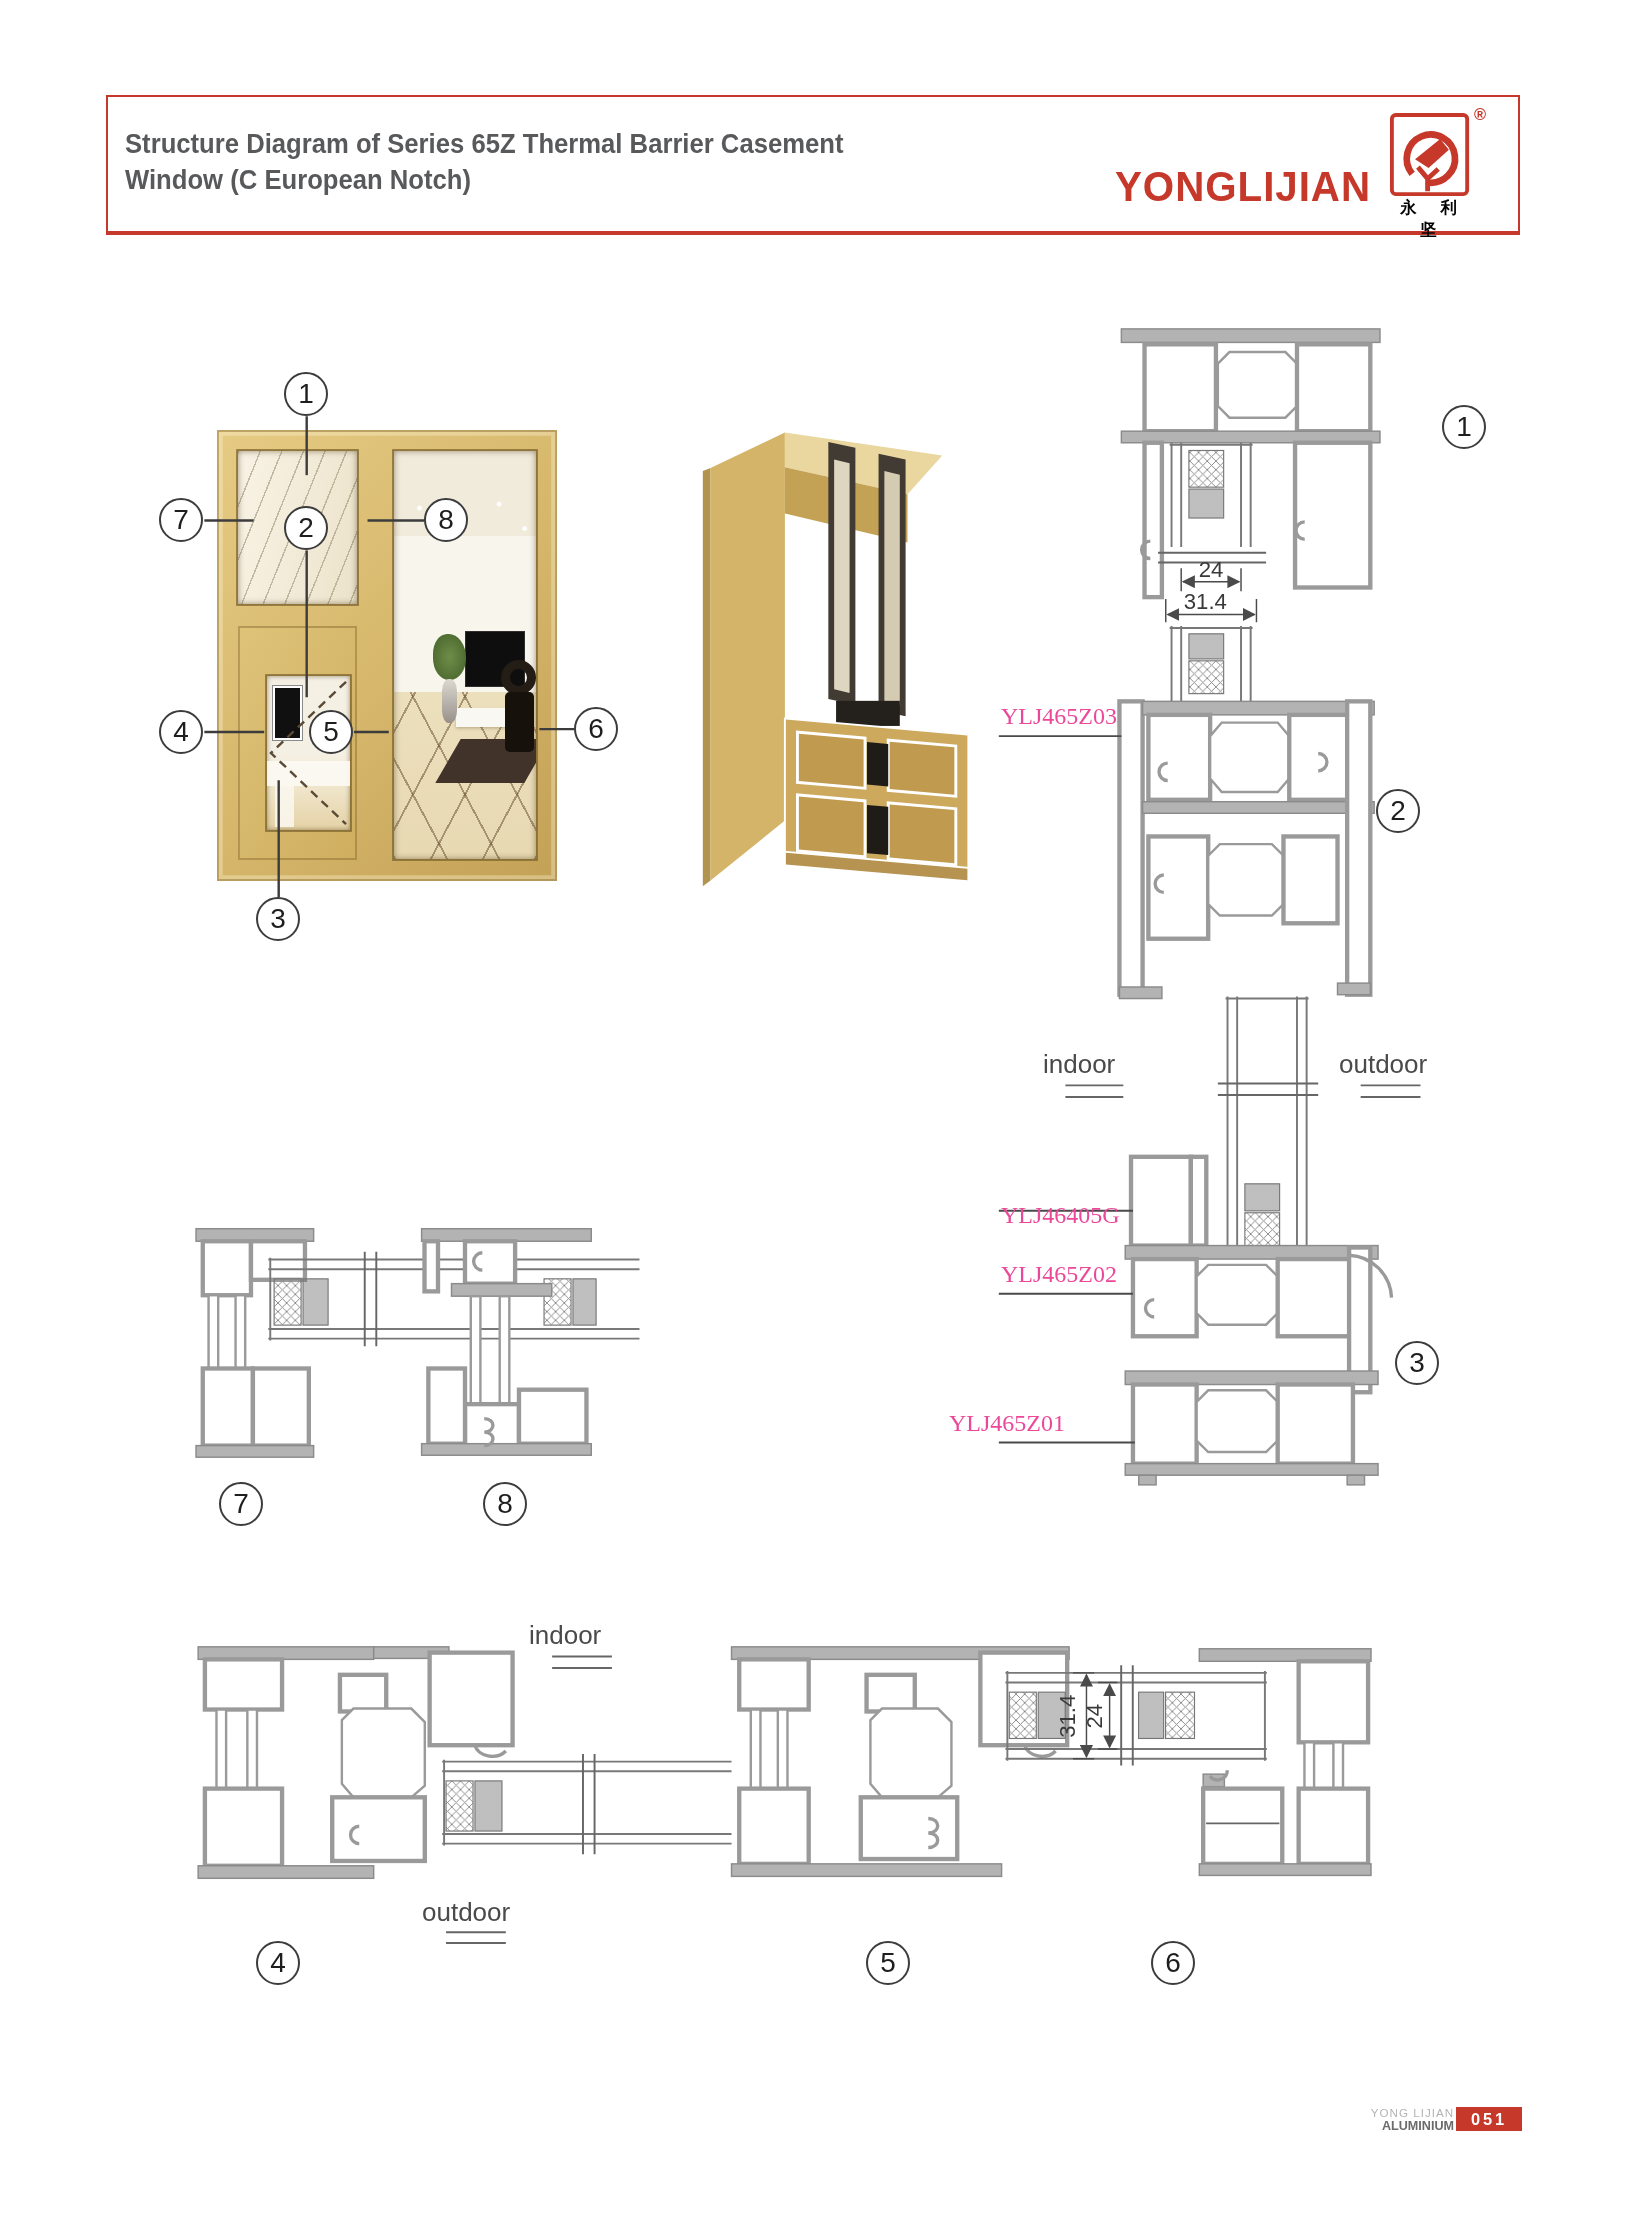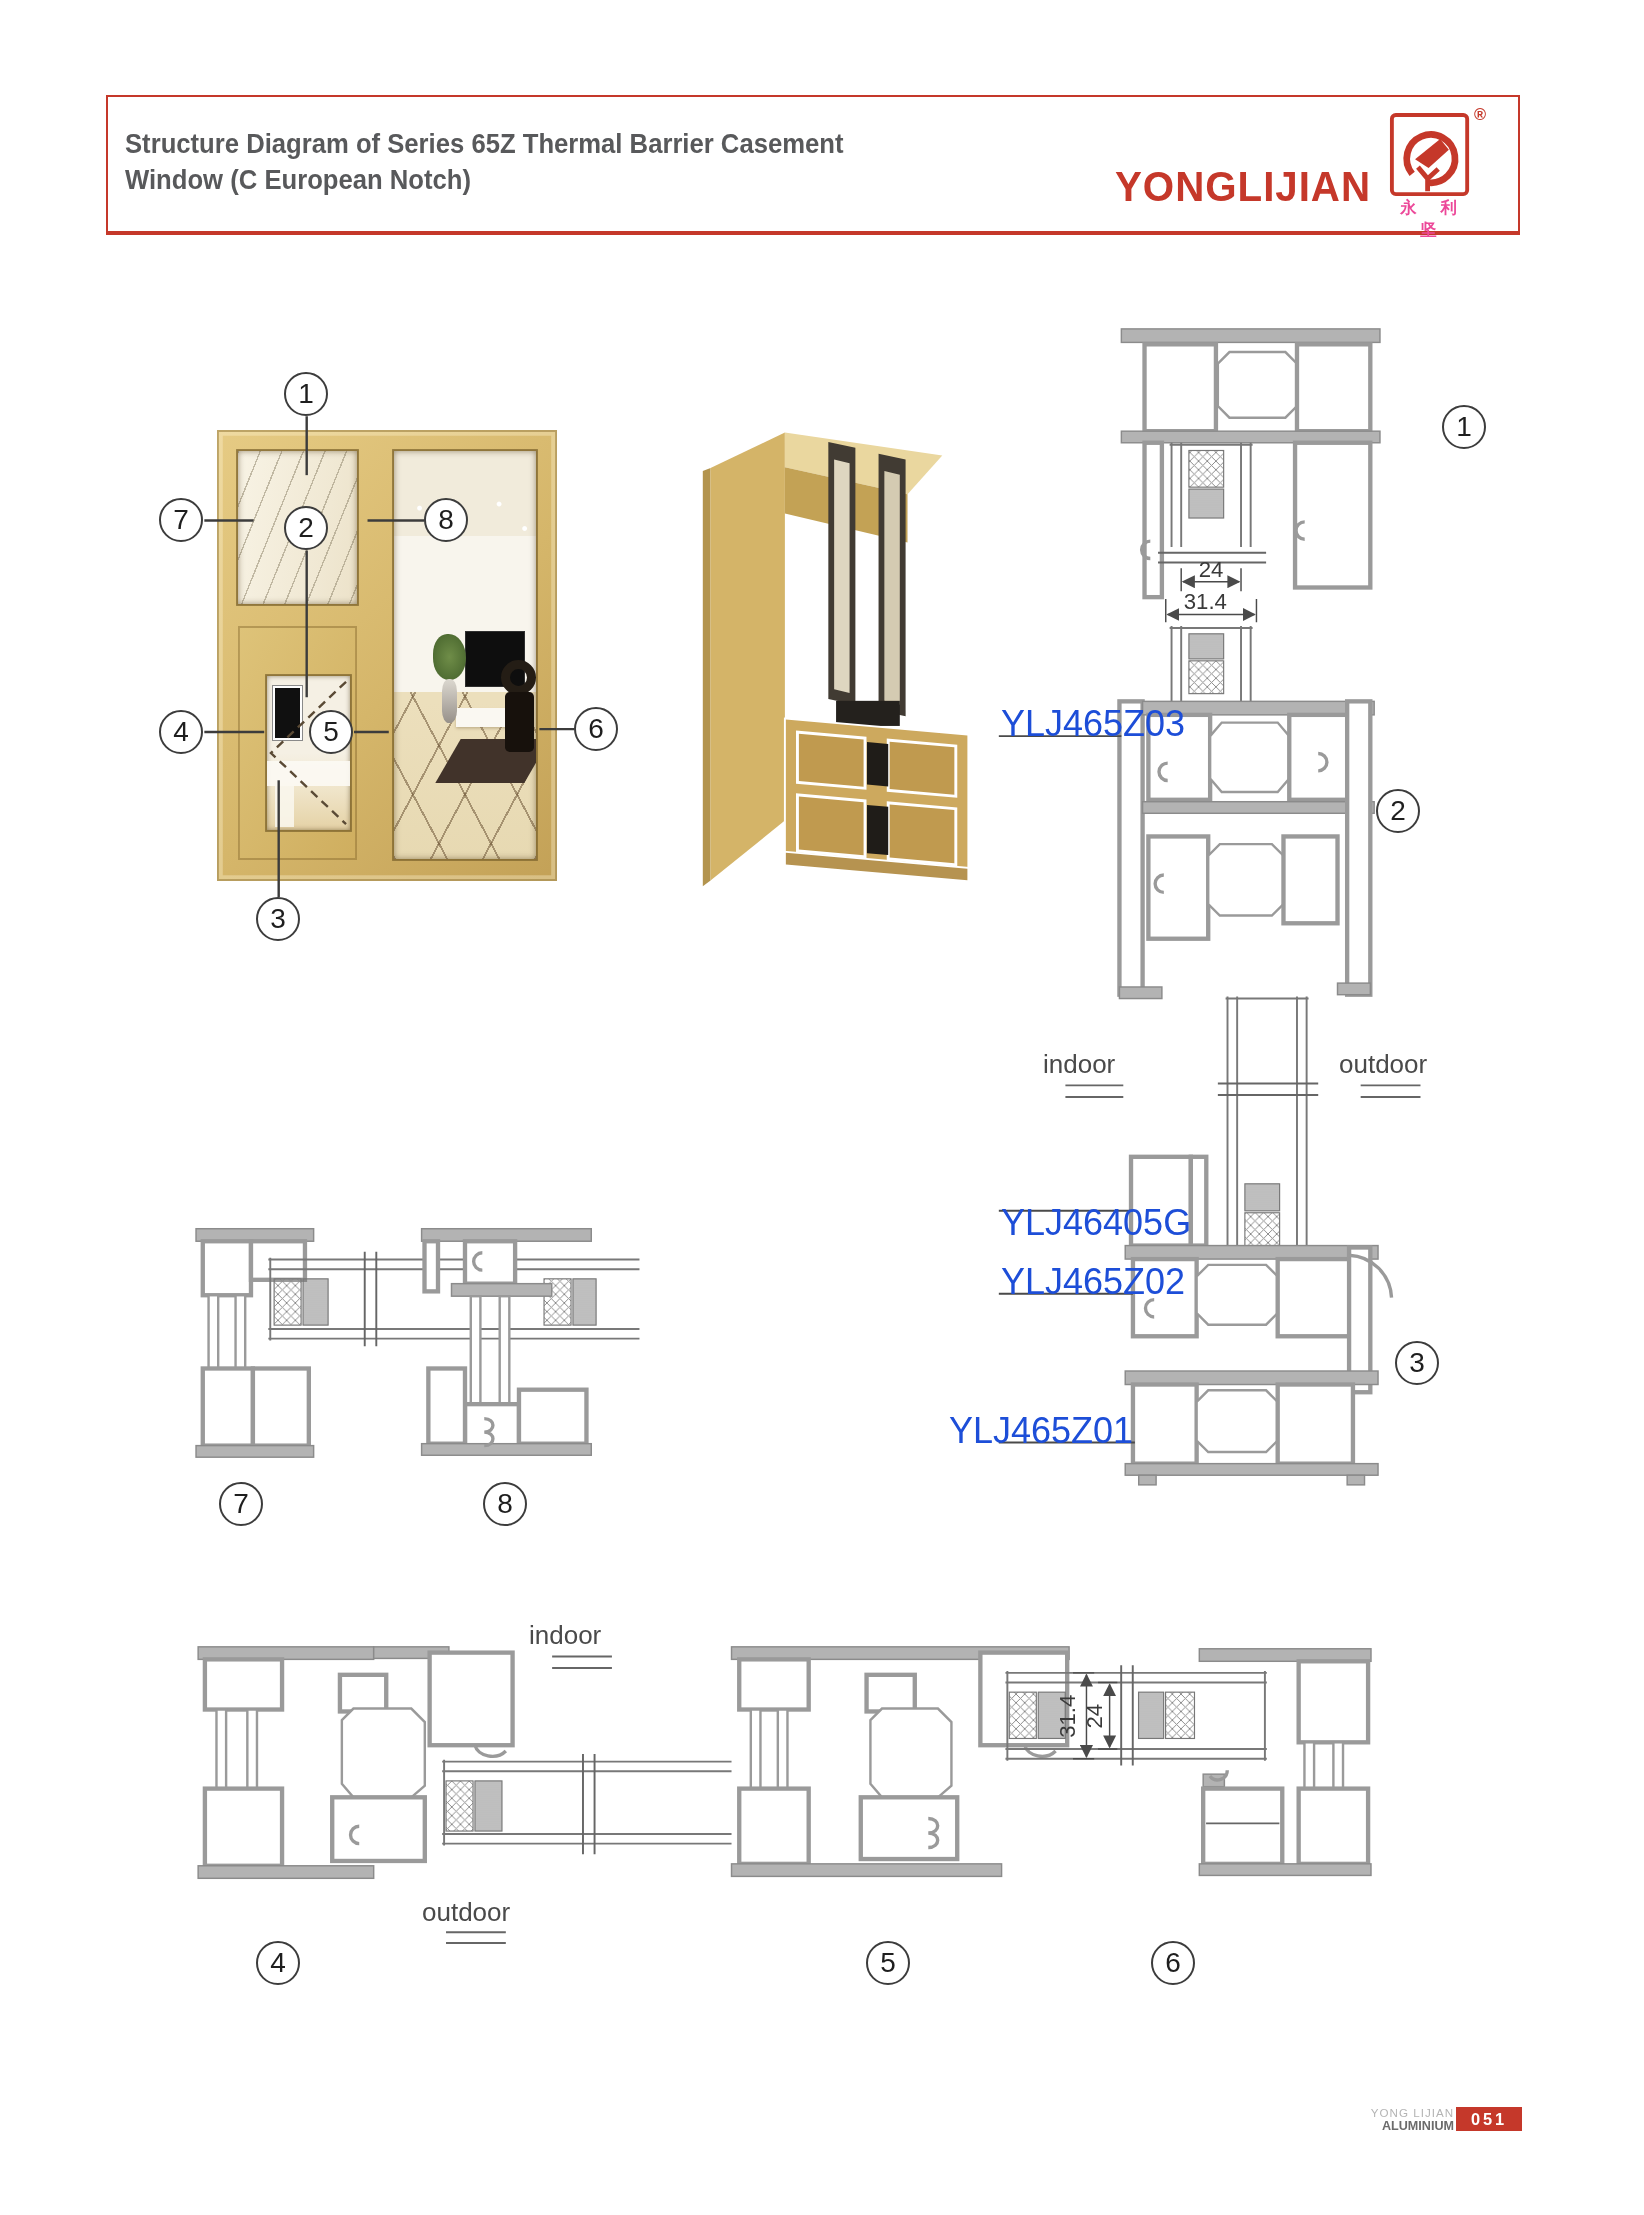--- a/index.html
+++ b/index.html
@@ -9,21 +9,21 @@
   
   .header-box{position:absolute;left:106px;top:95px;width:1414px;height:140px;
               border:2.9px solid #c5382a;border-bottom-width:4.8px;box-sizing:border-box;background:#fff;}
   .title{position:absolute;left:17.4px;top:29px;font-size:27px;font-weight:bold;color:#58595b;
          line-height:36px;transform:scaleX(.95);transform-origin:left top;white-space:nowrap;}
   .brand-name{position:absolute;left:1007px;top:66px;font-size:42px;font-weight:800;color:#c5382a;
               letter-spacing:1px;transform:scaleX(.96);transform-origin:left top;}
   .logo-mark{position:absolute;left:1281px;top:15.4px;}
   .brand-reg{position:absolute;left:1366px;top:7.7px;font-size:16.4px;color:#c5382a;font-weight:bold;}
   .brand-cn{position:absolute;left:1276px;top:100px;width:89px;text-align:center;font-size:16.4px;
-            font-weight:bold;color:#ec4899;letter-spacing:9.7px;padding-left:9.7px;box-sizing:border-box;}
+            font-weight:bold;color:#000000;letter-spacing:9.7px;padding-left:9.7px;box-sizing:border-box;}
 
   
   .circ{position:absolute;width:44px;height:44px;border:2.9px solid #3c3c3c;border-radius:50%;
         background:#fff;box-sizing:border-box;display:flex;align-items:center;justify-content:center;
         font-size:28px;color:#1e1e1e;z-index:6;}
 
   
   .photo{position:absolute;left:217px;top:430px;width:340px;height:451px;
          background:linear-gradient(135deg,#e6cb84,#d5b66a 55%,#c3a157);
          box-shadow:inset 0 0 0 1.9px rgba(150,120,55,.55), inset 0 0 0 5.8px rgba(255,245,215,.35);z-index:1;}
@@ -56,21 +56,21 @@
   .case-glass{position:absolute;left:29px;top:50px;width:83px;height:154px;
       background:linear-gradient(#f5f0e4 0 50%,#efe4c8 75%,#e5d2a6);
       box-shadow:inset 0 0 5.8px rgba(80,60,25,.55),0 0 0 1.9px rgba(125,100,45,.8);overflow:hidden;}
   .pic-frame{position:absolute;left:5.8px;top:9.7px;width:29px;height:54px;background:#101010;border:2.9px solid #fdfdfd;
       outline:1px solid #8a8a8a;box-sizing:border-box;}
   .din-table{position:absolute;left:0px;top:85px;width:83px;height:25px;background:rgba(252,250,244,.9);}
   .din-chair{position:absolute;left:7.7px;top:110px;width:19.3px;height:41px;background:rgba(250,248,240,.85);}
   .dash-overlay{position:absolute;left:0;top:0;}
 
   
-  .plabel{position:absolute;font-size:36px;color:#1d4ed8;z-index:5;}
+  .plabel{position:absolute;font-size:24px;color:#ec4899;z-index:5;font-family:Liberation Serif, serif;}
   .side-label{position:absolute;width:106px;text-align:left;color:#4a4a4a;font-size:26px;z-index:5;}
 
   
   .footer{position:absolute;left:1386px;top:2105px;width:145px;height:29px;}
   .f-top{position:absolute;right:77px;top:1px;font-size:11.6px;color:#b4b4b4;white-space:nowrap;letter-spacing:1px;}
   .f-bottom{position:absolute;right:77px;top:13.5px;font-size:12.6px;font-weight:bold;color:#6b6b6b;white-space:nowrap;}
   .f-page{position:absolute;left:70px;top:1.9px;width:66px;height:24px;background:#c5382a;color:#fff;
           font-size:16.4px;font-weight:bold;letter-spacing:2.9px;text-align:center;line-height:24px;}
 
   

